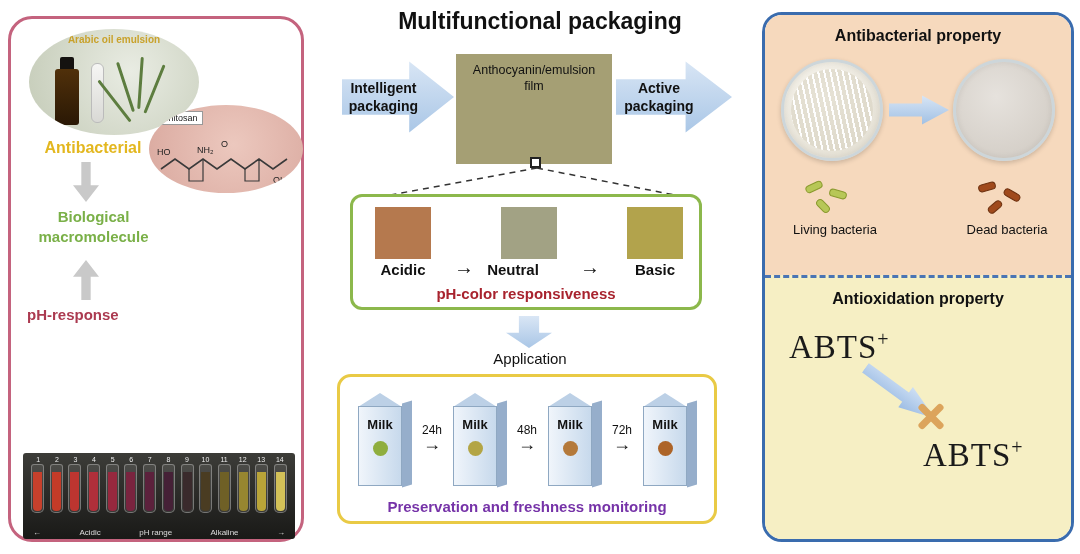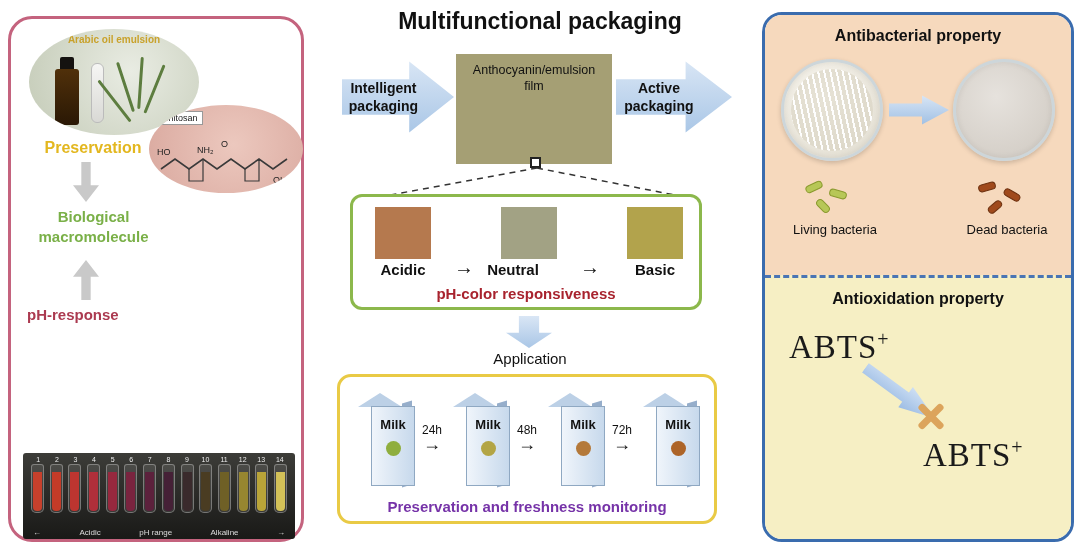--- a/index.html
+++ b/index.html
@@ -76,21 +76,21 @@
   .green-caption{position:absolute;bottom:5px;width:100%;text-align:center;color:#a8232e;font-weight:bold;font-size:15px;}
 
   .app-arrow{position:absolute;left:506px;top:316px;width:46px;height:32px;background:linear-gradient(180deg,#d9e6f5,#a9c6e6);clip-path:polygon(28% 0,72% 0,72% 52%,100% 52%,50% 100%,0 52%,28% 52%);}
   .application-label{position:absolute;left:470px;top:350px;width:120px;text-align:center;font-size:15px;color:#111;}
 
   .milk-box{position:absolute;left:337px;top:374px;width:380px;height:150px;border:3px solid #e9ca45;border-radius:14px;background:#fff;}
   .carton{position:absolute;top:16px;width:58px;height:100px;}
   .carton.c1{left:16px;}.carton.c2{left:111px;}.carton.c3{left:206px;}.carton.c4{left:301px;}
   .carton .gable{position:absolute;left:2px;top:0;width:44px;height:14px;background:#bcd0e6;clip-path:polygon(0 100%,50% 0,100% 100%);}
   .carton .side{position:absolute;left:46px;top:9px;width:10px;height:84px;background:#96aecb;transform:skewY(-16deg);}
-  .carton .front{position:absolute;left:15px;top:13px;width:44px;height:80px;background:linear-gradient(90deg,#f0f5fb,#c7d9ec);border:1px solid #8fa8c2;}
+  .carton .front{position:absolute;left:2px;top:13px;width:44px;height:80px;background:linear-gradient(90deg,#f0f5fb,#c7d9ec);border:1px solid #8fa8c2;}
   .carton .milk-label{margin-top:10px;text-align:center;font-weight:bold;font-size:13px;color:#111;}
   .carton .dot{width:15px;height:15px;border-radius:50%;margin:9px auto 0;}
   .time-step{position:absolute;top:46px;width:38px;text-align:center;}
   .time-step.t1{left:73px;}.time-step.t2{left:168px;}.time-step.t3{left:263px;}
   .time-step .t-label{font-size:12px;color:#111;}
   .time-step .t-arrow{font-size:18px;line-height:.8;color:#111;font-weight:bold;}
   .milk-caption{position:absolute;bottom:6px;width:100%;text-align:center;color:#7633a8;font-weight:bold;font-size:15px;}
 
   
   .right-panel{position:absolute;left:762px;top:12px;width:312px;height:530px;border:3px solid #3a6cae;border-radius:20px;overflow:hidden;background:#fff;padding-left:28px;}
@@ -136,21 +136,21 @@
       <div class="thyme-label">Arabic oil emulsion</div>
       <div class="thyme-cap"></div>
       <div class="thyme-bottle"></div>
       <div class="thyme-vial"></div>
       <div class="sprig s1"></div>
       <div class="sprig s2"></div>
       <div class="sprig s3"></div>
       <div class="sprig s4"></div>
     </div>
 
-    <div class="antibacterial-label">Preservation</div>
+    <div class="antibacterial-label">Antibacterial</div>
     <div class="gray-arrow down"></div>
     <div class="bio-label">Biological macromolecule</div>
     <div class="gray-arrow up"></div>
     <div class="ph-response-label">pH-response</div>
 
     <div class="chitosan-photo">
       <div class="img-tag">Chitosan</div>
       <svg class="chem-svg" width="140" height="58" viewBox="0 0 140 58">
         <polyline points="6,38 20,28 34,38 48,28 62,38 76,28 90,38 104,28 118,38 132,28" fill="none" stroke="#3a3a3a" stroke-width="1.6"></polyline>
         <polyline points="34,38 34,50 48,50 48,28" fill="none" stroke="#3a3a3a" stroke-width="1.2"></polyline>

